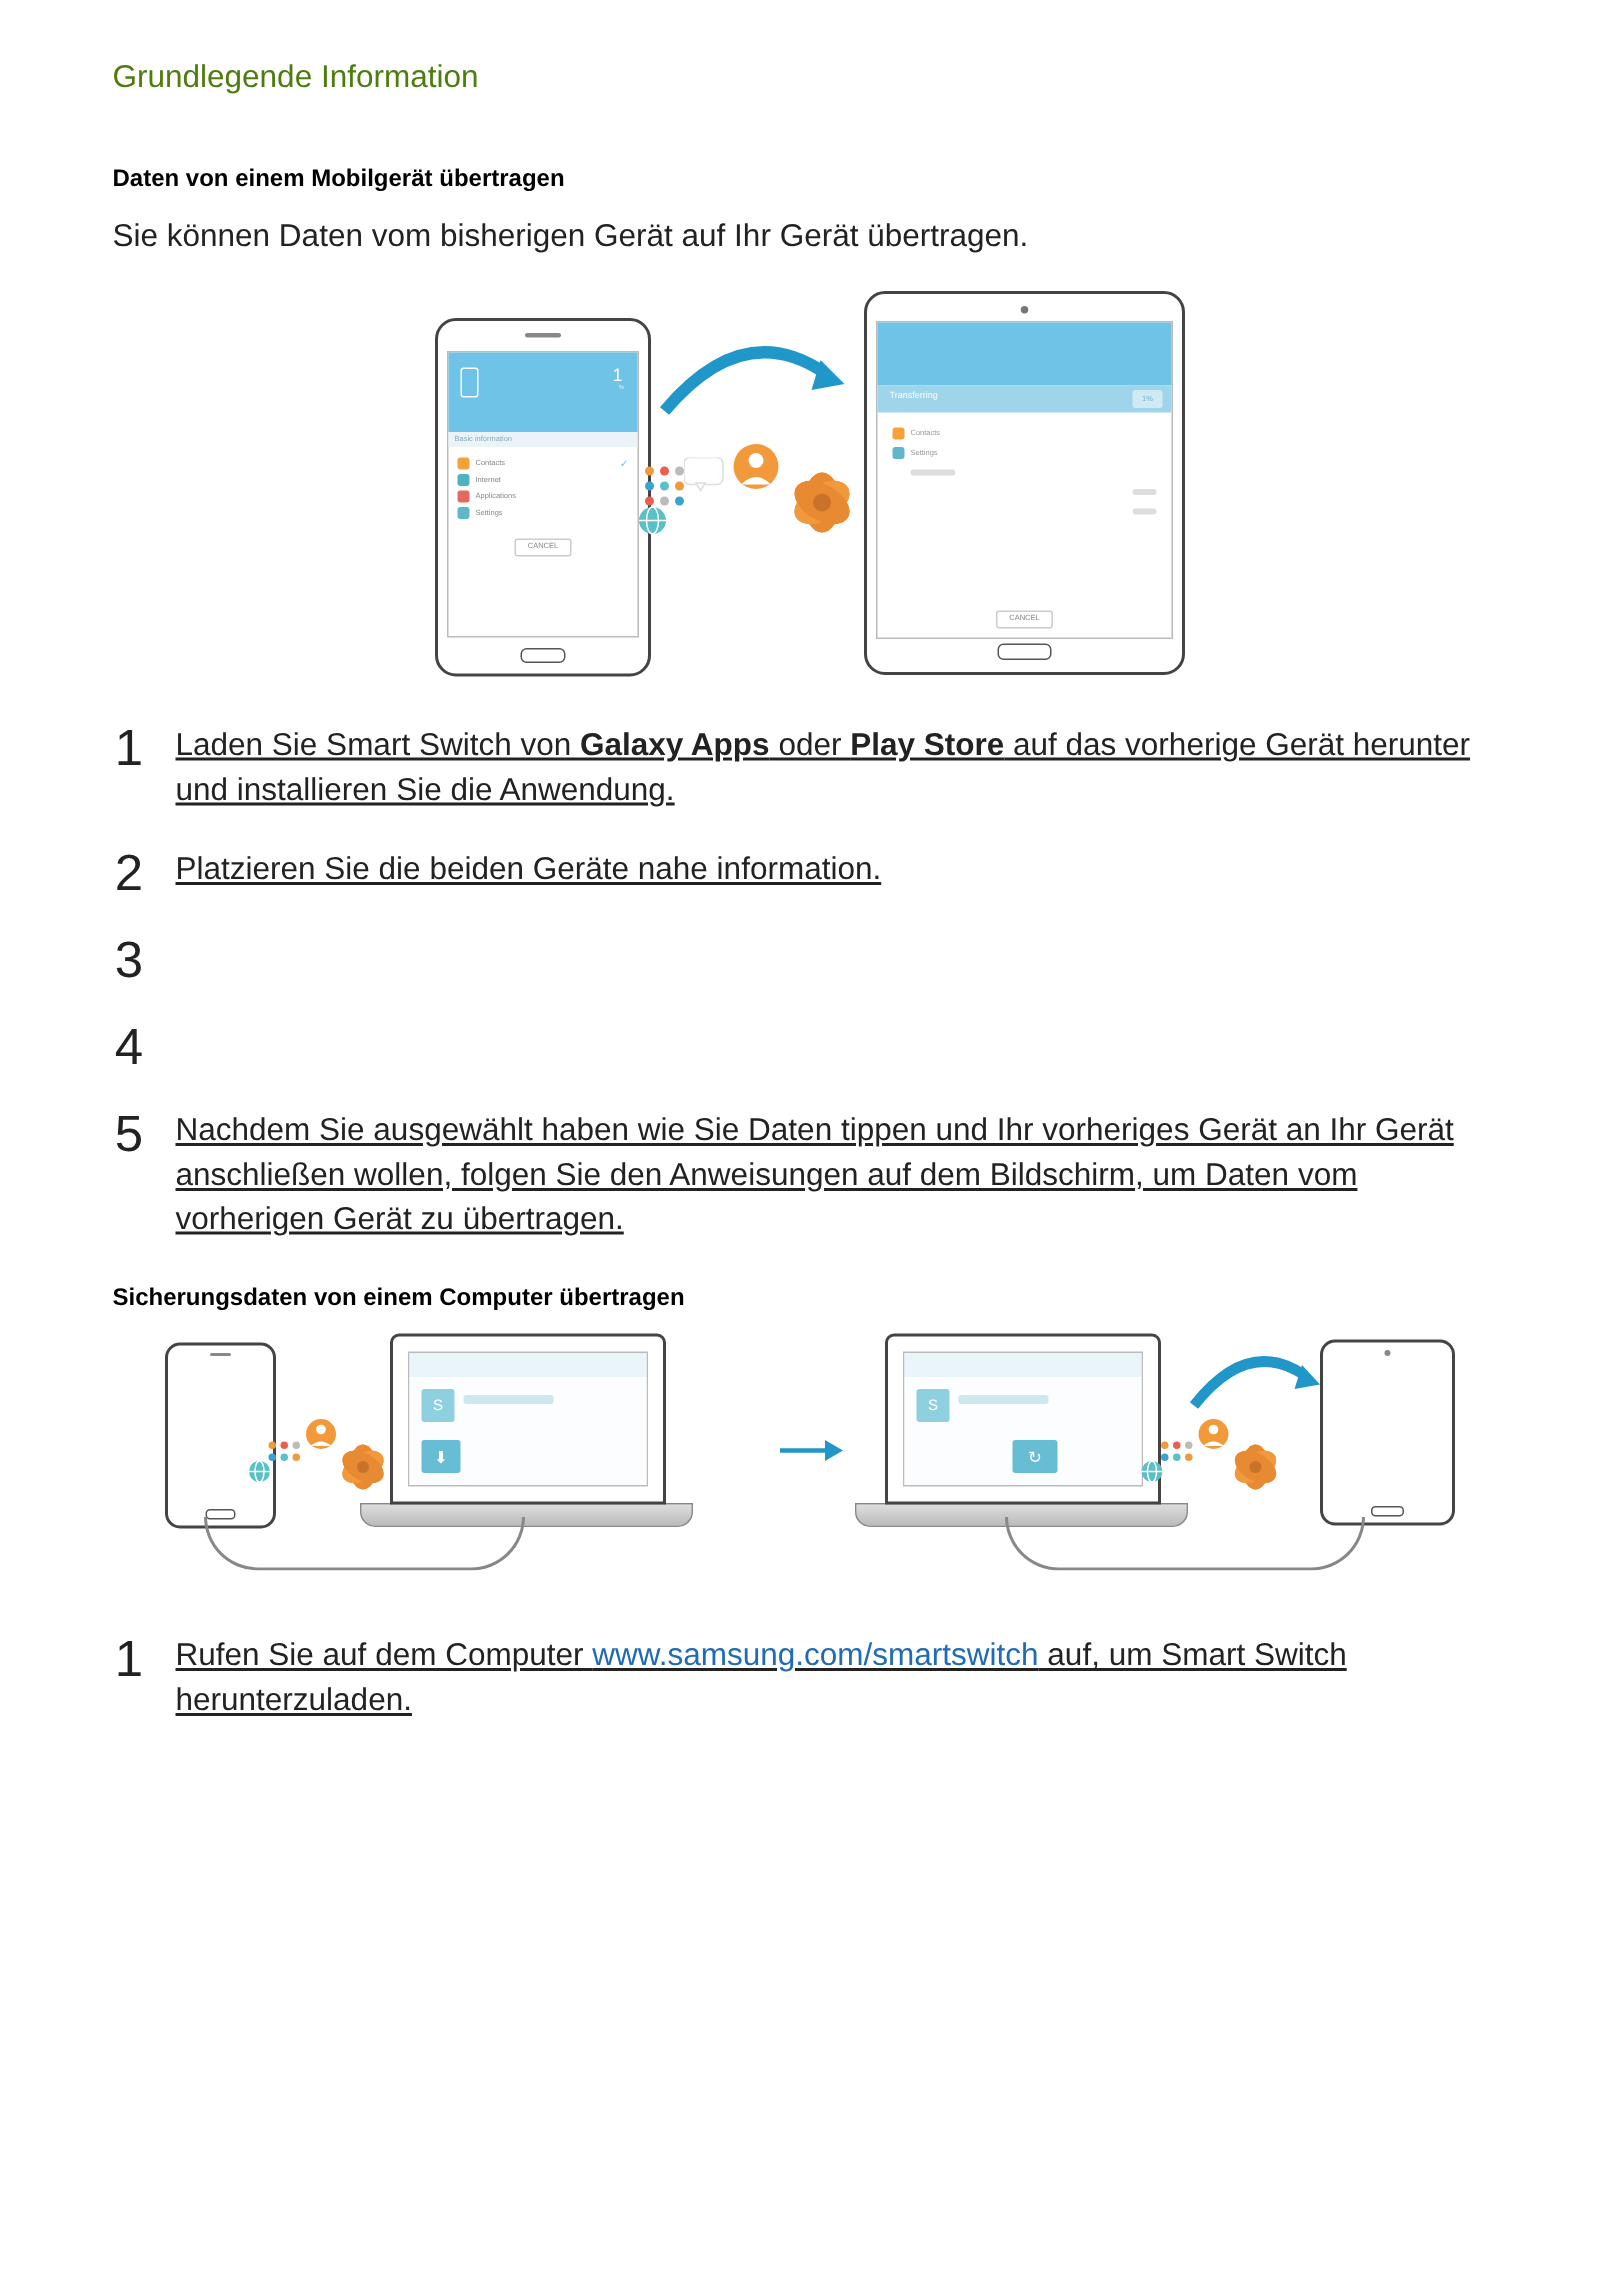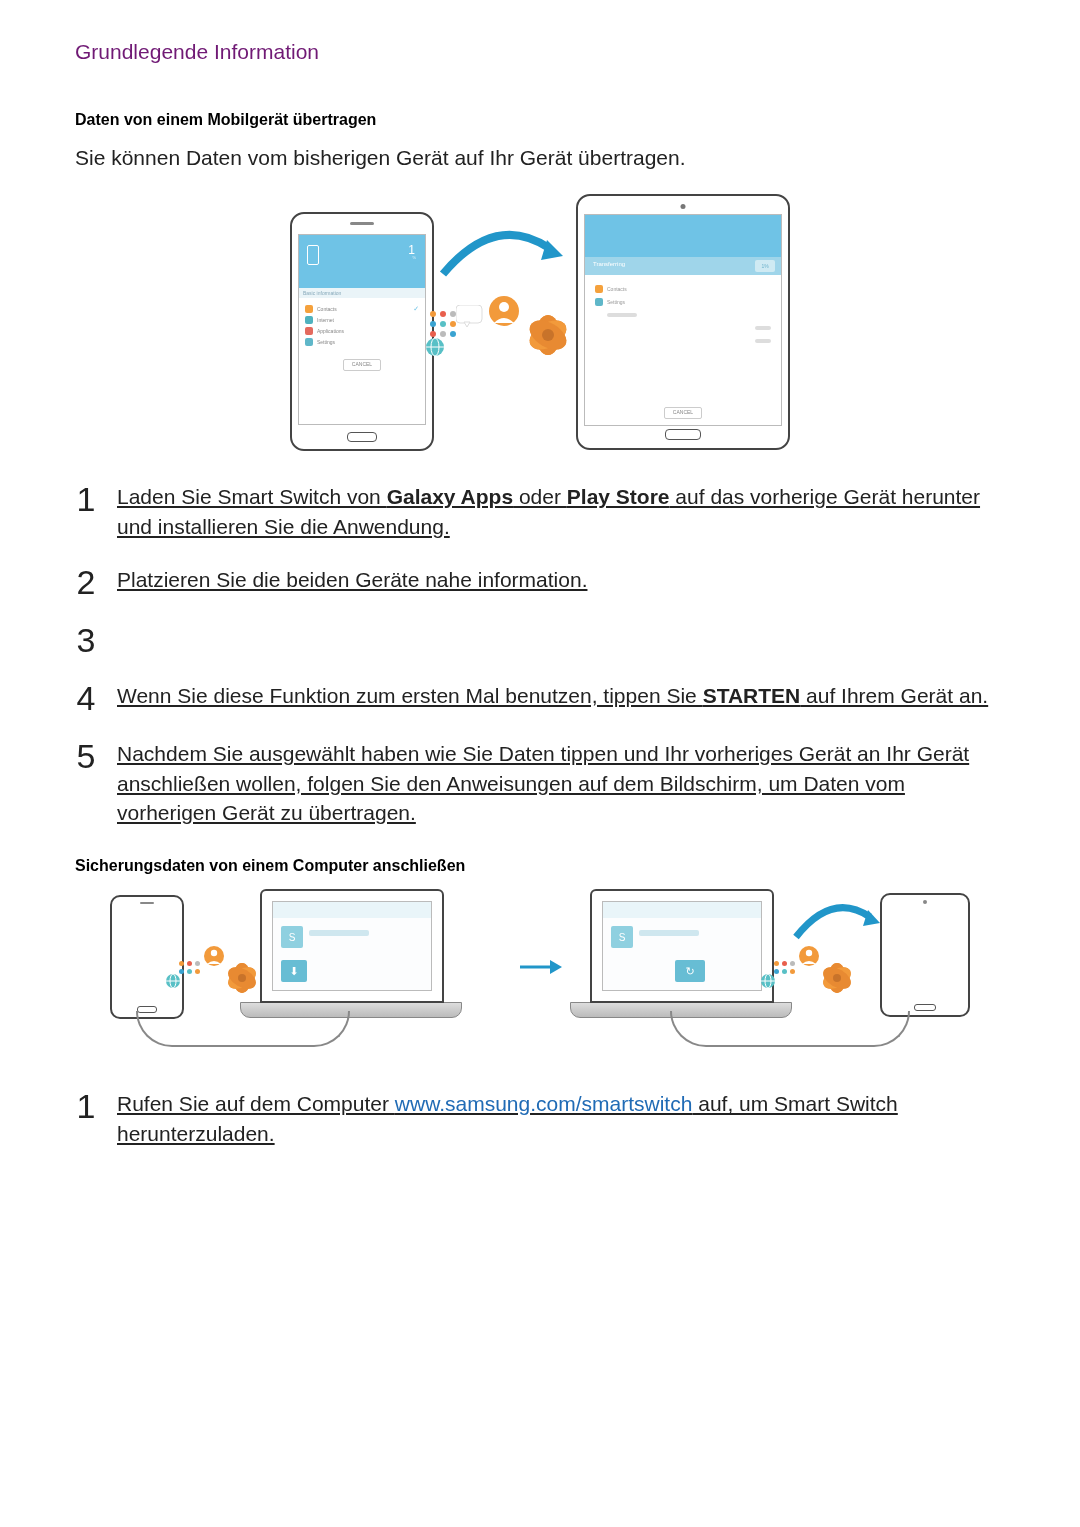--- a/index.html
+++ b/index.html
@@ -9,21 +9,21 @@
     color: #222;
     background: #fff;
     width: 1080px;
   }
   .page {
     padding: 40px 75px 40px 75px;
     box-sizing: border-box;
   }
   .page-header {
     font-size: 21px;
-    color: #701a75;
+    color: #4d7c0f;
     padding-bottom: 2px;
     margin-bottom: 45px;
   }
   h2.section-title {
     font-size: 16px;
     font-weight: 700;
     margin: 0 0 14px 0;
     color: #000;
   }
   p.body-text {
@@ -263,31 +263,28 @@
     </div>
     <div class="step">
       <div class="step-num">2</div>
       <div class="step-text">Platzieren Sie die beiden Geräte nahe information.</div>
     </div>
     <div class="step">
       <div class="step-num">3</div>
     </div>
     <div class="step">
       <div class="step-num">4</div>
-      <div class="step-text">
-        <span>Wenn Sie diese Funktion zum ersten Mal benutzen, tippen Sie </span><strong>STARTEN</strong><span> auf Ihrem Gerät an.</span>
-      </div>
     </div>
     <div class="step">
       <div class="step-num">5</div>
       <div class="step-text">Nachdem Sie ausgewählt haben wie Sie Daten tippen und Ihr vorheriges Gerät an Ihr Gerät anschließen wollen, folgen Sie den Anweisungen auf dem Bildschirm, um Daten vom vorherigen Gerät zu übertragen.</div>
     </div>
   </div>
 
-  <h2 class="section-title">Sicherungsdaten von einem Computer anschließen</h2>
+  <h2 class="section-title">Sicherungsdaten von einem Computer übertragen</h2>
 
   <div class="figure-2">
 
     <div class="fig2-group">
       <div class="phone-side" style="left:0;top:6px;">
         <div class="mini-speaker"></div>
           <div class="mini-home"></div>
       </div>
       <div class="laptop" style="left:150px;top:0;">
         <div class="laptop-screen">

